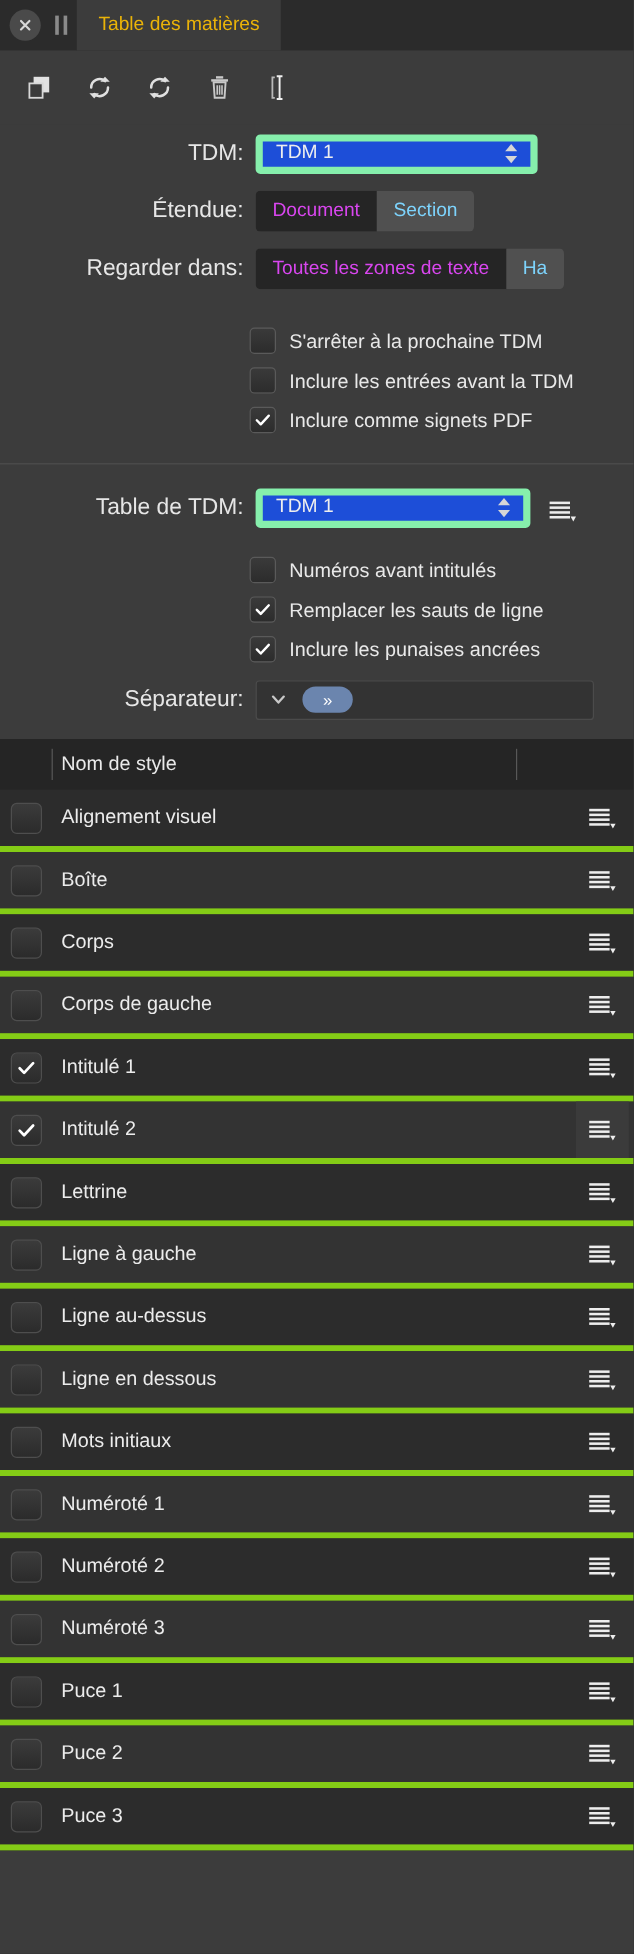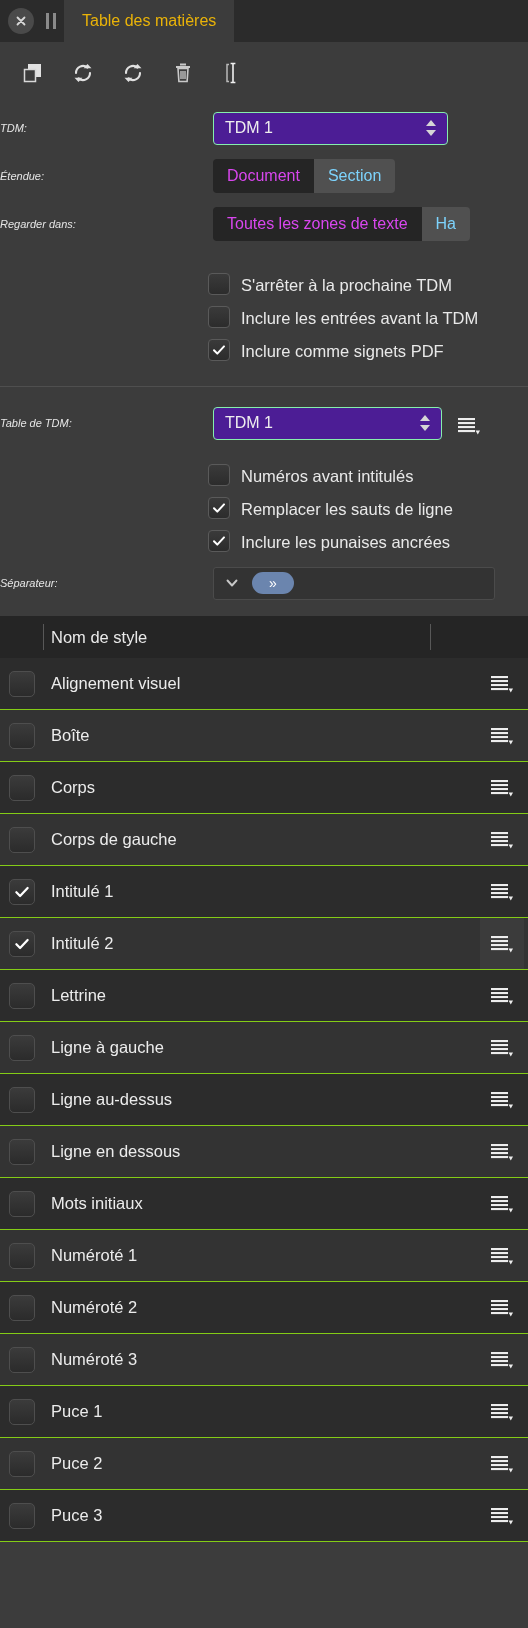--- a/index.html
+++ b/index.html
@@ -70,34 +70,34 @@
   
   .panel { background: #3c3c3c; padding: 0; }
   .row {
     display: flex;
     align-items: center;
     min-height: 48px;
     padding: 0 0 0 0;
   }
   .lbl {
     width: 213px;
+    text-align: right;
     padding-right: 10px;
-    font-size: 11px;
+    font-size: 19px;
     color: #e6e6e6;
     flex: none;
     white-space: nowrap;
-    font-style: italic;
   }
 
   
   .stepper {
     height: 33px;
     width: 235px;
-    background: #4c1d95;
-    border: 1px solid #86efac;
+    background: #1d4ed8;
+    border: 6px solid #86efac;
     border-radius: 4px;
     display: flex;
     align-items: center;
     position: relative;
     flex: none;
   }
   .stepper .val {
     padding-left: 11px;
     font-size: 16px;
     color: #eeeeee;
@@ -222,21 +222,21 @@
     background: #585858;
   }
   .vrule.a { left: 43px; }
   .vrule.b { left: 430px; }
 
   .lrow {
     height: 52px;
     display: flex;
     align-items: center;
     position: relative;
-    border-bottom: 1px solid #84cc16;
+    border-bottom: 5px solid #84cc16;
   }
   .lrow.odd  { background: #2c2c2c; }
   .lrow.even { background: #333333; }
   .lrow .lcb {
     width: 26px; height: 26px;
     border-radius: 5px;
     border: 1px solid #4e4e4e;
     background: linear-gradient(#3b3b3b, #2b2b2b);
     display: flex; align-items: center; justify-content: center;
     flex: none;

